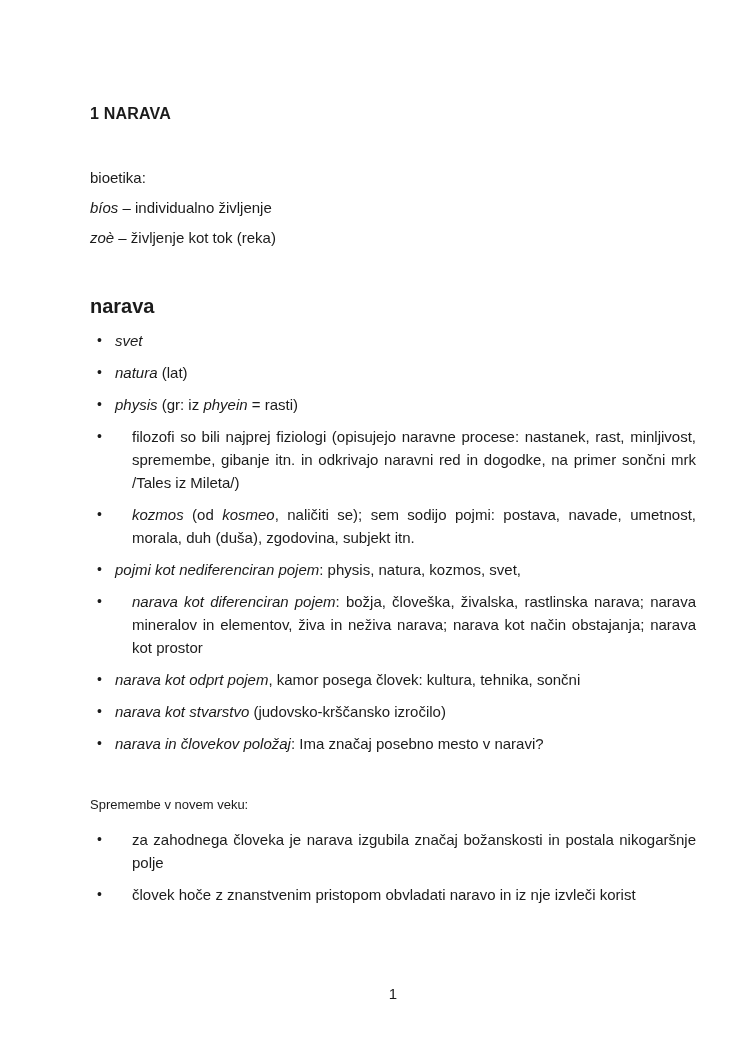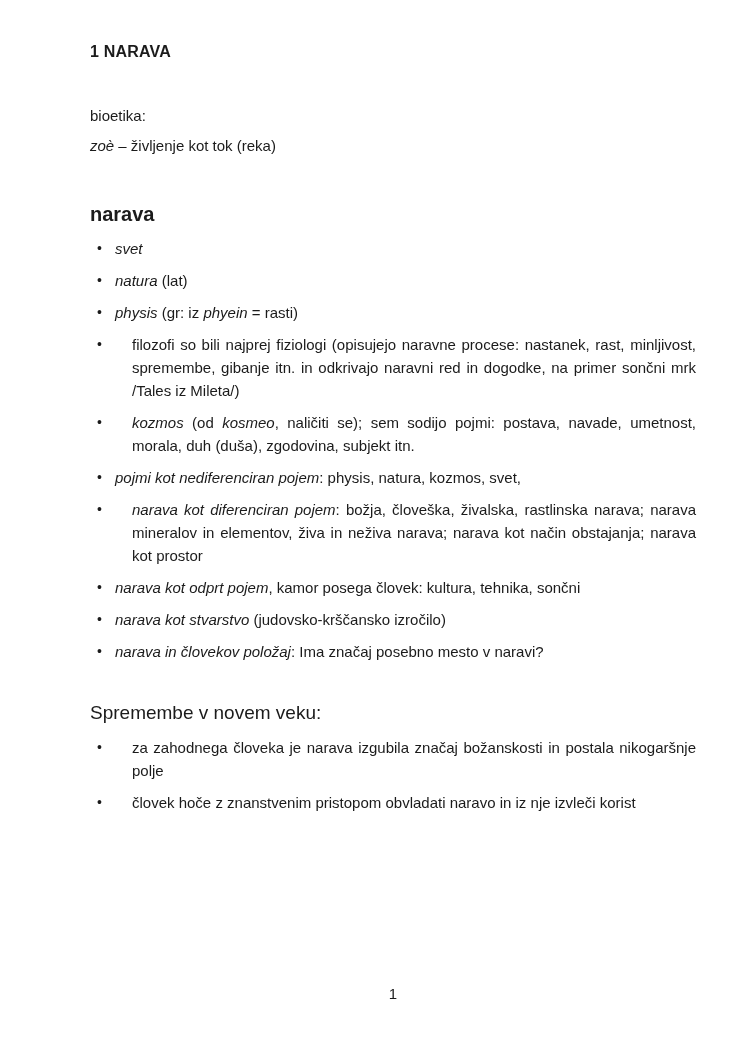--- a/index.html
+++ b/index.html
@@ -7,21 +7,21 @@
     padding: 0;
     background: #ffffff;
   }
   .page {
     position: relative;
     width: 750px;
     height: 1061px;
     margin: 0 auto;
     background: #ffffff;
     box-sizing: border-box;
-    padding: 42px 54px 0 90px;
+    padding: 104px 54px 0 90px;
     font-family: "Liberation Sans", "DejaVu Sans", sans-serif;
     color: #1b1b1b;
     font-size: 15px;
     line-height: 23px;
     overflow: hidden;
   }
   .doc-title {
     margin: 0;
     font-size: 16px;
     line-height: 20px;
@@ -37,21 +37,21 @@
     margin-bottom: 7px;
   }
   .section-title {
     margin: 44px 0 0 0;
     font-size: 20px;
     line-height: 26px;
     font-weight: bold;
   }
   .sub-title {
     margin: 38px 0 12px 0;
-    font-size: 19px;
+    font-size: 13px;
     line-height: 23px;
   }
   ul.bullets {
     list-style: none;
     margin: 10px 0 0 0;
     padding: 0;
   }
   ul.bullets li {
     position: relative;
     padding-left: 25px;
@@ -89,20 +89,23 @@
 
 <div class="page">
 
   <h1 class="doc-title">1 NARAVA</h1>
 
   <div class="intro">
   <div class="intro-line">
         <span class="runs"><span>bioetika:</span></span>
       </div>
 
+  <div class="intro-line">
+        <span class="runs"><em>bíos</em><span> – individualno življenje</span></span>
+      </div>
 
   <div class="intro-line">
         <span class="runs"><em>zoè</em><span> – življenje kot tok (reka)</span></span>
       </div>
 </div>
 
   <h2 class="section-title">narava</h2>
 
   <ul class="bullets">
   <li>

